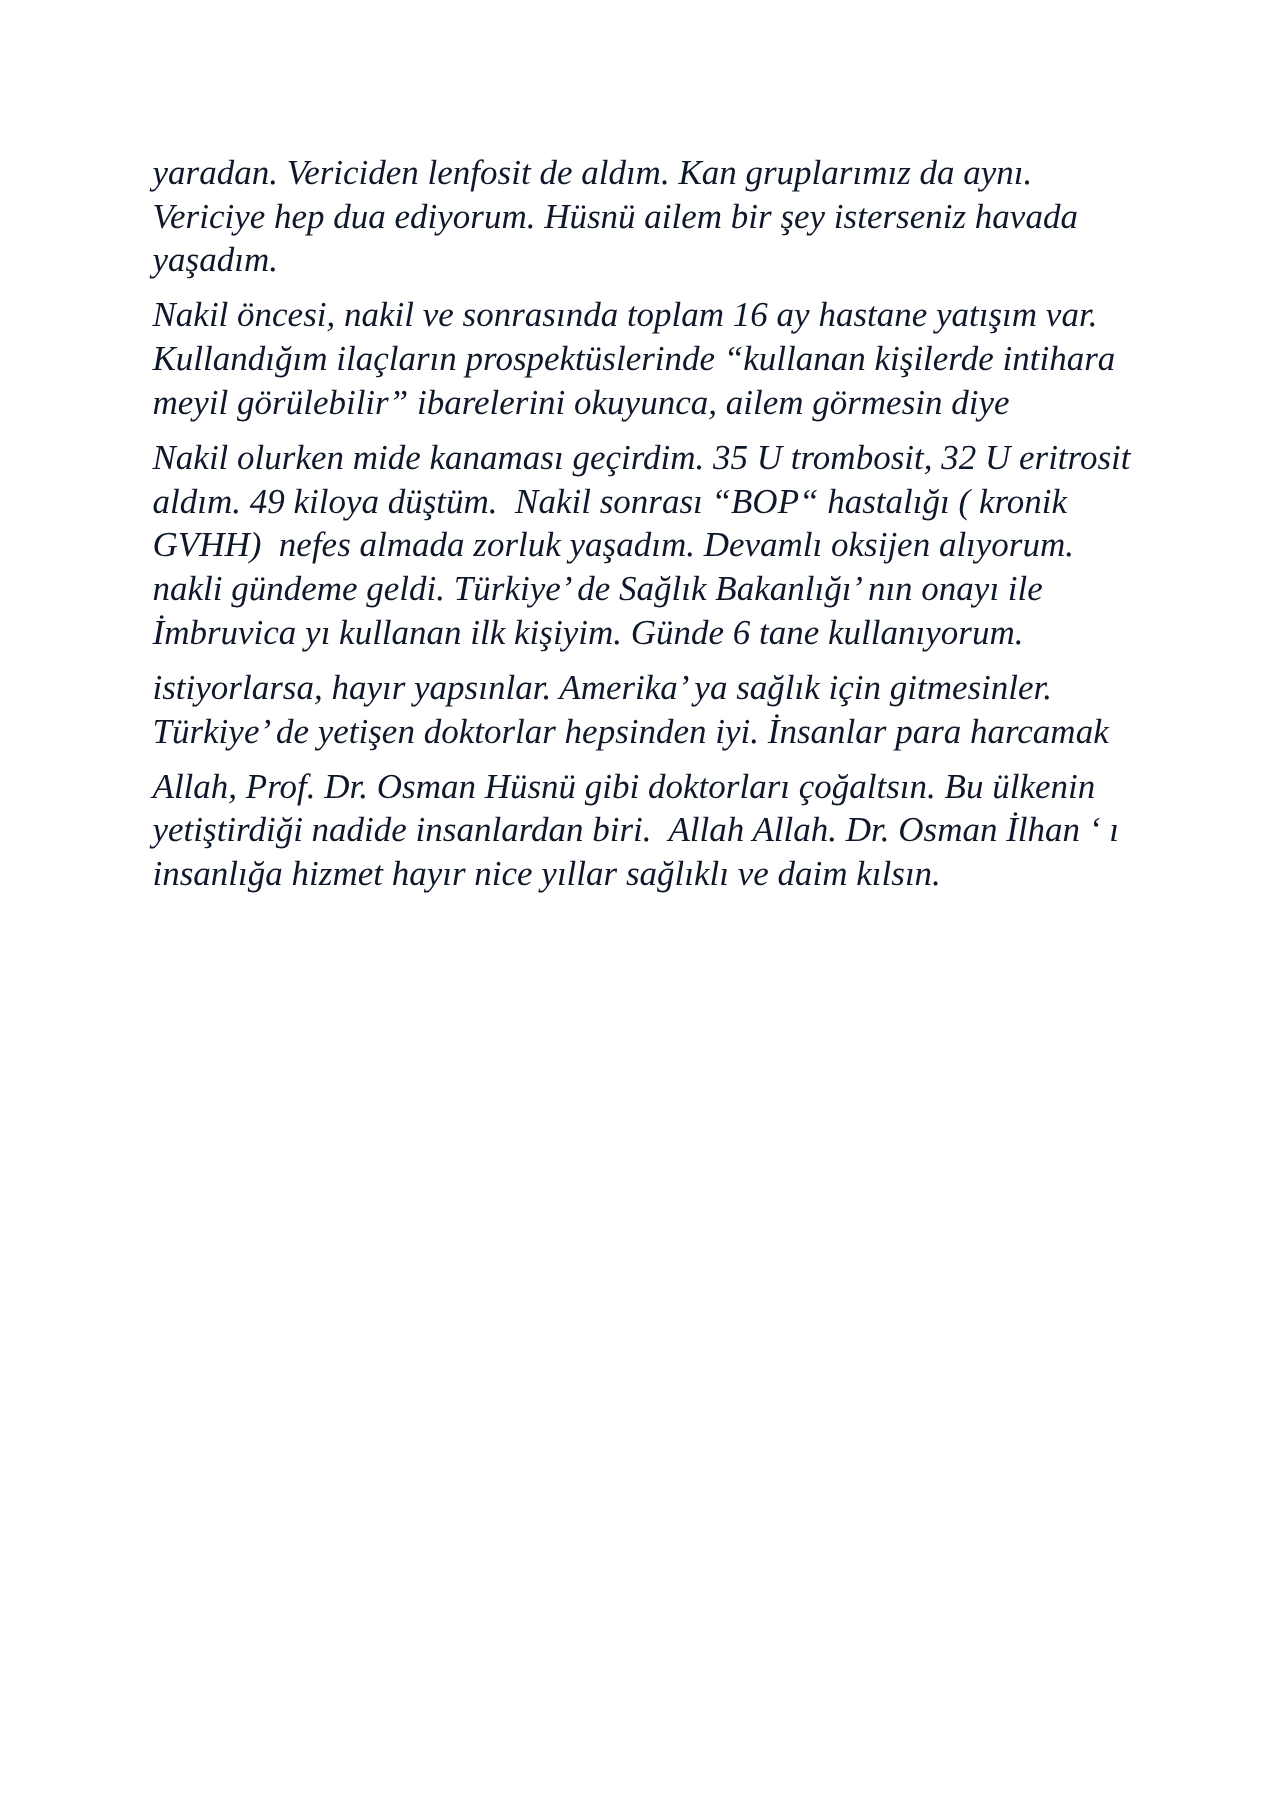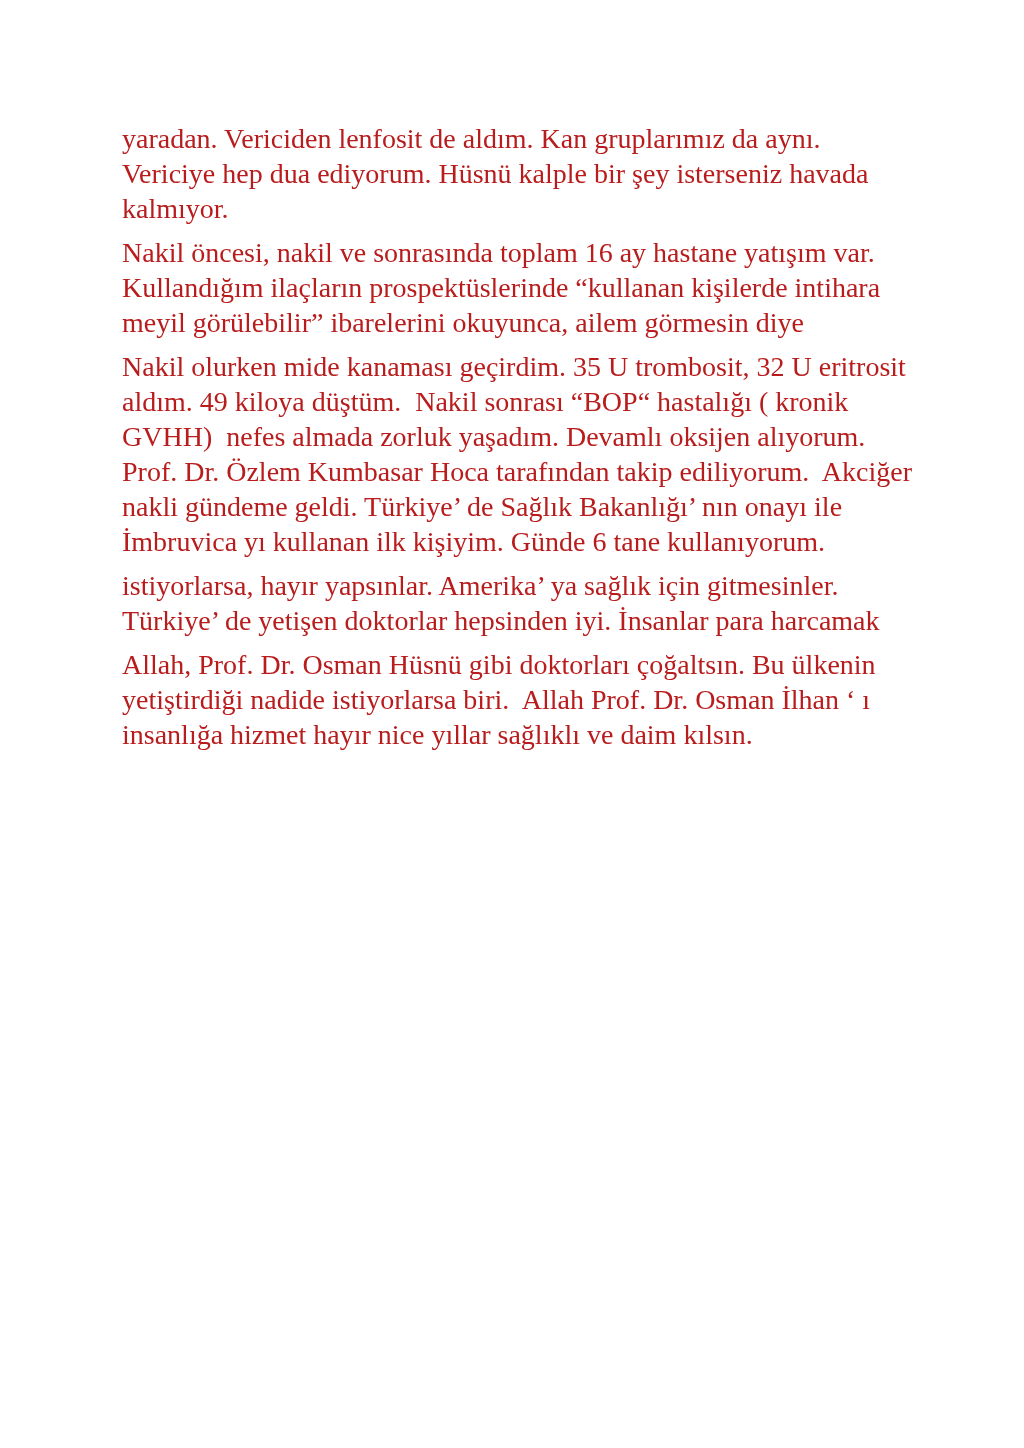--- a/index.html
+++ b/index.html
@@ -30,55 +30,55 @@
     width: 860px;
   }
   .paragraph {
     margin: 0 0 9px 0;
     padding: 0;
   }
   .line {
     font-size: 28px;
     line-height: 35px;
     white-space: pre;
-    color: #b91c1c;
+    color: #0f172a;
+    font-style: italic;
   }
 </style>
 </head>
 <body>
 
 <div class="page">
   <div class="text-block">
 
     <div class="paragraph">
       <div class="line">yaradan. Vericiden lenfosit de aldım. Kan gruplarımız da aynı.</div>
-      <div class="line">Vericiye hep dua ediyorum. Hüsnü kalple bir şey isterseniz havada</div>
-      <div class="line">kalmıyor.</div>
+      <div class="line">Vericiye hep dua ediyorum. Hüsnü ailem bir şey isterseniz havada</div>
+      <div class="line">yaşadım.</div>
     </div>
 
     <div class="paragraph">
       <div class="line">Nakil öncesi, nakil ve sonrasında toplam 16 ay hastane yatışım var.</div>
       <div class="line">Kullandığım ilaçların prospektüslerinde “kullanan kişilerde intihara</div>
       <div class="line">meyil görülebilir” ibarelerini okuyunca, ailem görmesin diye</div>
     </div>
 
     <div class="paragraph">
       <div class="line">Nakil olurken mide kanaması geçirdim. 35 U trombosit, 32 U eritrosit</div>
       <div class="line">aldım. 49 kiloya düştüm.  Nakil sonrası “BOP“ hastalığı ( kronik</div>
       <div class="line">GVHH)  nefes almada zorluk yaşadım. Devamlı oksijen alıyorum.</div>
-      <div class="line">Prof. Dr. Özlem Kumbasar Hoca tarafından takip ediliyorum.  Akciğer</div>
       <div class="line">nakli gündeme geldi. Türkiye’ de Sağlık Bakanlığı’ nın onayı ile</div>
       <div class="line">İmbruvica yı kullanan ilk kişiyim. Günde 6 tane kullanıyorum.</div>
     </div>
 
     <div class="paragraph">
       <div class="line">istiyorlarsa, hayır yapsınlar. Amerika’ ya sağlık için gitmesinler.</div>
       <div class="line">Türkiye’ de yetişen doktorlar hepsinden iyi. İnsanlar para harcamak</div>
     </div>
 
     <div class="paragraph">
       <div class="line">Allah, Prof. Dr. Osman Hüsnü gibi doktorları çoğaltsın. Bu ülkenin</div>
-      <div class="line">yetiştirdiği nadide istiyorlarsa biri.  Allah Prof. Dr. Osman İlhan ‘ ı</div>
+      <div class="line">yetiştirdiği nadide insanlardan biri.  Allah Allah. Dr. Osman İlhan ‘ ı</div>
       <div class="line">insanlığa hizmet hayır nice yıllar sağlıklı ve daim kılsın.</div>
     </div>
 
   </div>
 </div>
 
 </body></html>

